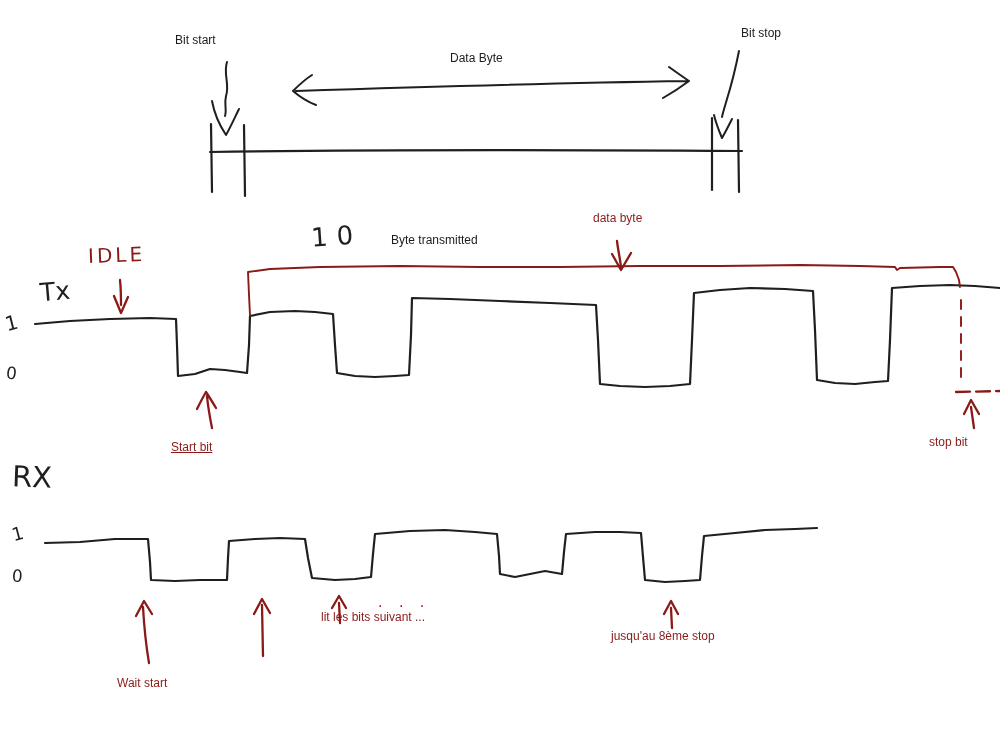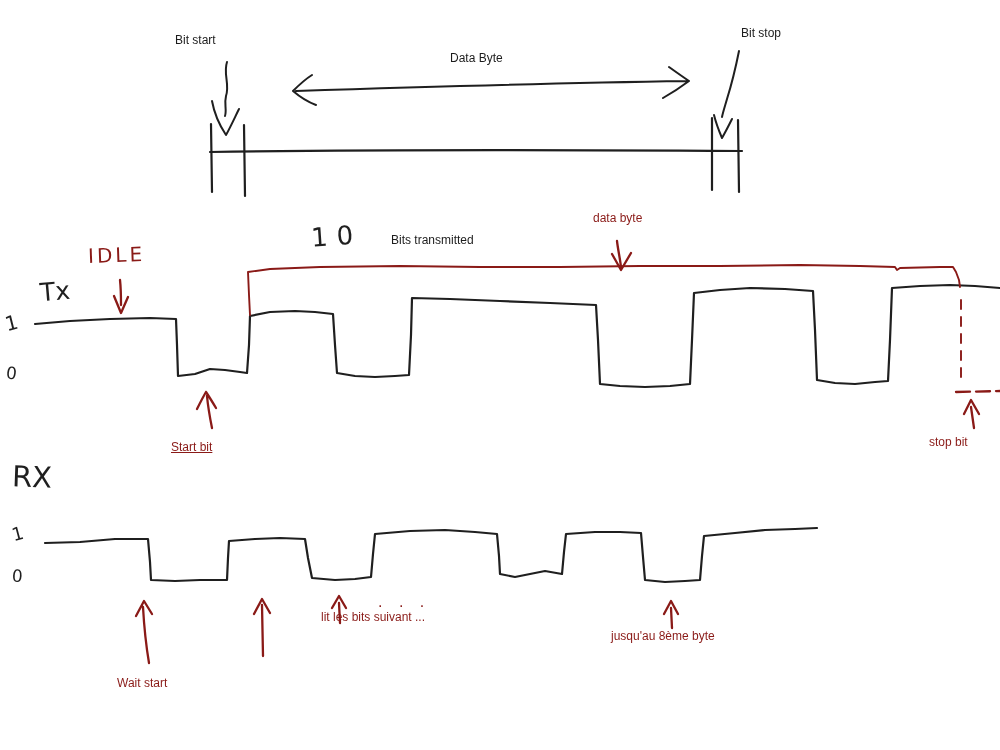--- a/index.html
+++ b/index.html
@@ -88,32 +88,32 @@
          595,532 620,532 641,533
          643,557 645,580
          665,582 685,581 700,580
          702,556 704,536
          735,533 765,530 795,529 817,528"></path>
   </svg>
 
   <div class="lbl" style="left:175px;top:34px;">Bit start</div>
   <div class="lbl" style="left:450px;top:52px;">Data Byte</div>
   <div class="lbl" style="left:708px;top:27px;margin-left:33px;">Bit stop</div>
-  <div class="lbl" style="left:391px;top:234px;">Bits transmitted</div>
+  <div class="lbl" style="left:391px;top:234px;">Byte transmitted</div>
 
   <div class="lbl hand" style="left:311px;top:222px;font-size:26px;letter-spacing:9px;transform:rotate(-4deg);">10</div>
   <div class="lbl hand" style="left:40px;top:278px;font-size:25px;transform:rotate(-5deg);">Tx</div>
   <div class="lbl hand" style="left:5px;top:312px;font-size:20px;transform:rotate(-14deg);">1</div>
   <div class="lbl hand" style="left:6px;top:364px;font-size:17px;transform:rotate(6deg);">0</div>
   <div class="lbl hand" style="left:12px;top:462px;font-size:29px;transform:rotate(2deg);">RX</div>
   <div class="lbl hand" style="left:12px;top:524px;font-size:18px;transform:rotate(-15deg);">1</div>
   <div class="lbl hand" style="left:12px;top:567px;font-size:17px;transform:rotate(4deg);">0</div>
 
   <div class="lbl hand-red" style="left:88px;top:244px;font-size:20px;letter-spacing:3px;transform:rotate(-2deg);">IDLE</div>
   <div class="lbl red" style="left:593px;top:212px;">data byte</div>
   <div class="lbl red" style="left:171px;top:441px;text-decoration:underline;">Start bit</div>
   <div class="lbl red" style="left:929px;top:436px;">stop bit</div>
   <div class="lbl red" style="left:117px;top:669px;margin-top:8px;">Wait start</div>
   <div class="lbl red" style="left:321px;top:611px;text-align:center;">lit les bits suivant ...</div>
   <div class="lbl red" style="left:378px;top:593px;font-size:16px;letter-spacing:6px;">. . .</div>
-  <div class="lbl red" style="left:611px;top:630px;">jusqu'au 8ème byte</div>
+  <div class="lbl red" style="left:611px;top:630px;">jusqu'au 8ème stop</div>
 
 </div>
 
 </body></html>

